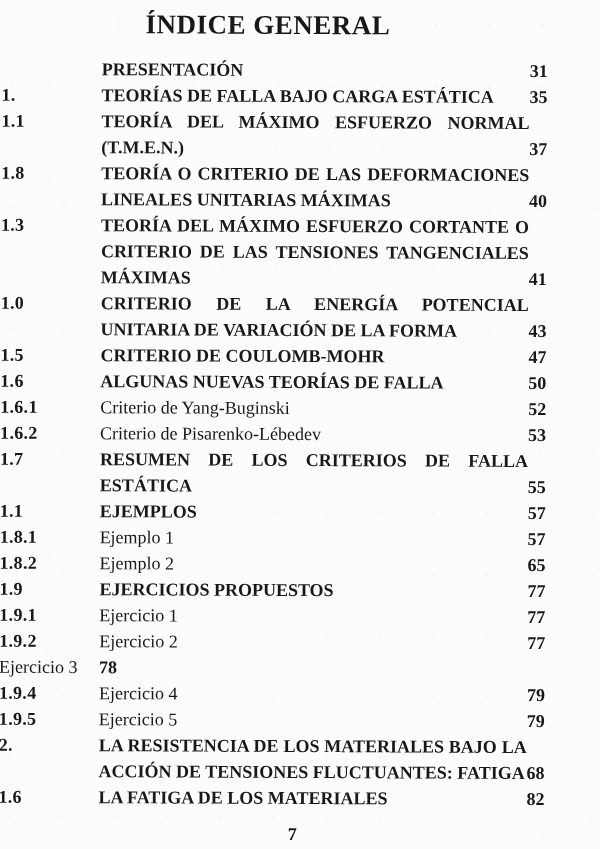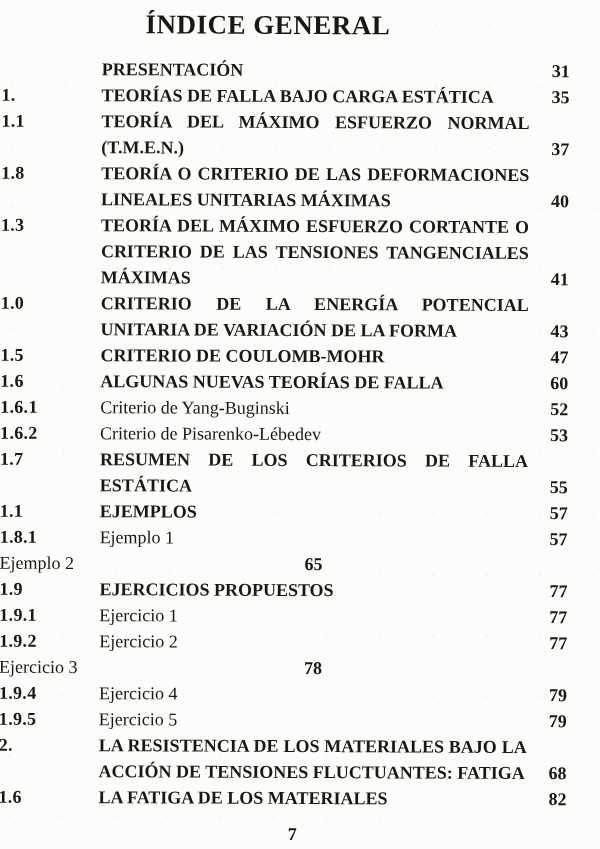--- a/index.html
+++ b/index.html
@@ -62,21 +62,21 @@
   }
   .titlelines div.just {
     text-align: justify;
     text-align-last: justify;
   }
   .pg {
     font-size: 18px;
     font-weight: 700;
     line-height: 26px;
     align-self: end;
-    text-align: center;
+    text-align: left;
   }
   .footer {
     position: absolute;
     left: 0;
     top: 821px;
     width: 592px;
     text-align: center;
     font-size: 18px;
     font-weight: 700;
     line-height: 26px;
@@ -141,21 +141,21 @@
     <div class="titlelines">
           <div>CRITERIO DE COULOMB-MOHR</div>
         </div>
     <div class="pg">47</div>
   </div>
       <div class="row caps">
     <div class="num">1.6</div>
     <div class="titlelines">
           <div>ALGUNAS NUEVAS TEORÍAS DE FALLA</div>
         </div>
-    <div class="pg">60</div>
+    <div class="pg">50</div>
   </div>
       <div class="row sub">
     <div class="num">1.6.1</div>
     <div class="titlelines">
           <div>Criterio de Yang-Buginski</div>
         </div>
     <div class="pg">52</div>
   </div>
       <div class="row sub">
     <div class="num">1.6.2</div>
@@ -180,20 +180,21 @@
     <div class="pg">57</div>
   </div>
       <div class="row sub">
     <div class="num">1.8.1</div>
     <div class="titlelines">
           <div>Ejemplo 1</div>
         </div>
     <div class="pg">57</div>
   </div>
       <div class="row sub">
+    <div class="num">1.8.2</div>
     <div class="titlelines">
           <div>Ejemplo 2</div>
         </div>
     <div class="pg">65</div>
   </div>
       <div class="row caps">
     <div class="num">1.9</div>
     <div class="titlelines">
           <div>EJERCICIOS PROPUESTOS</div>
         </div>

